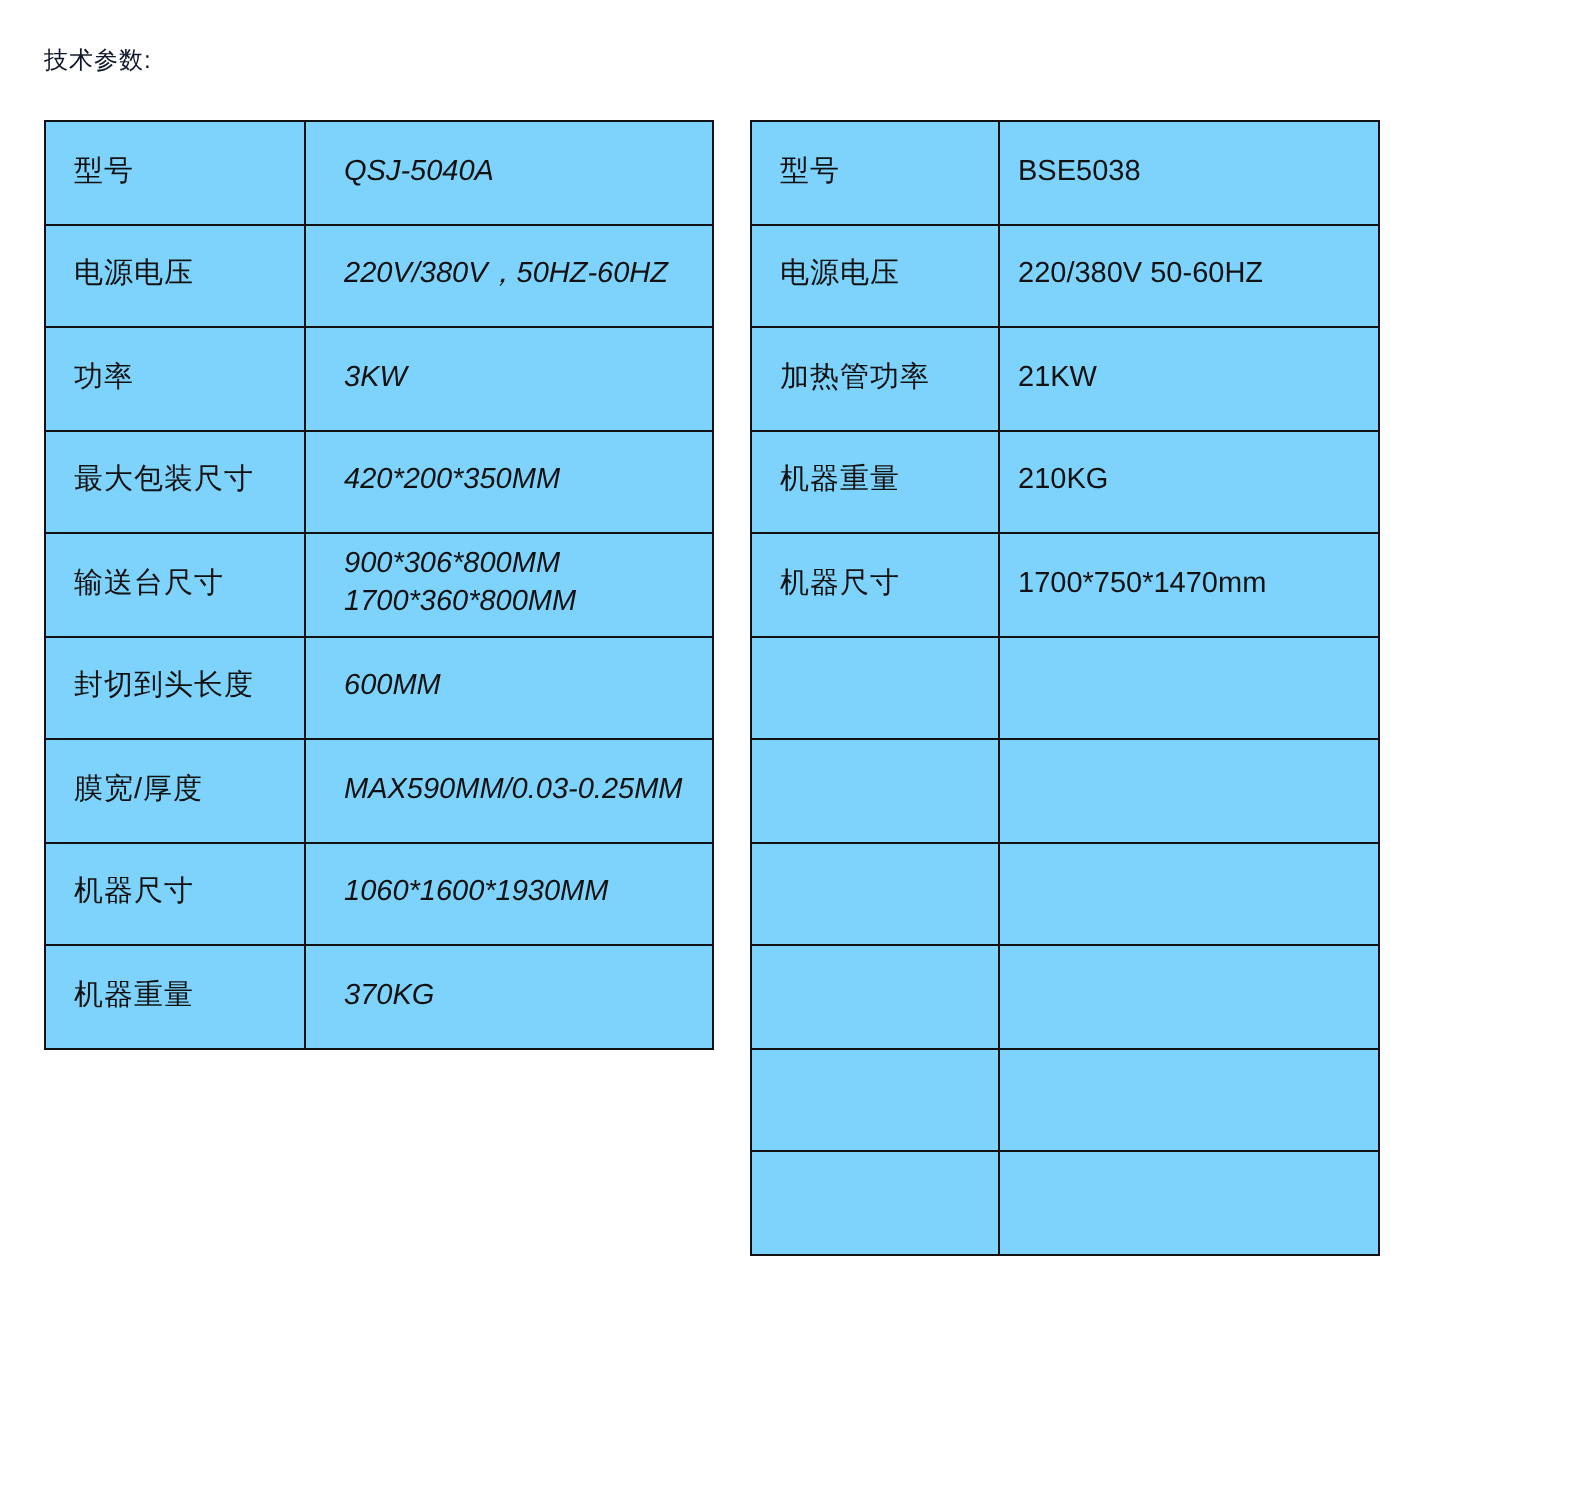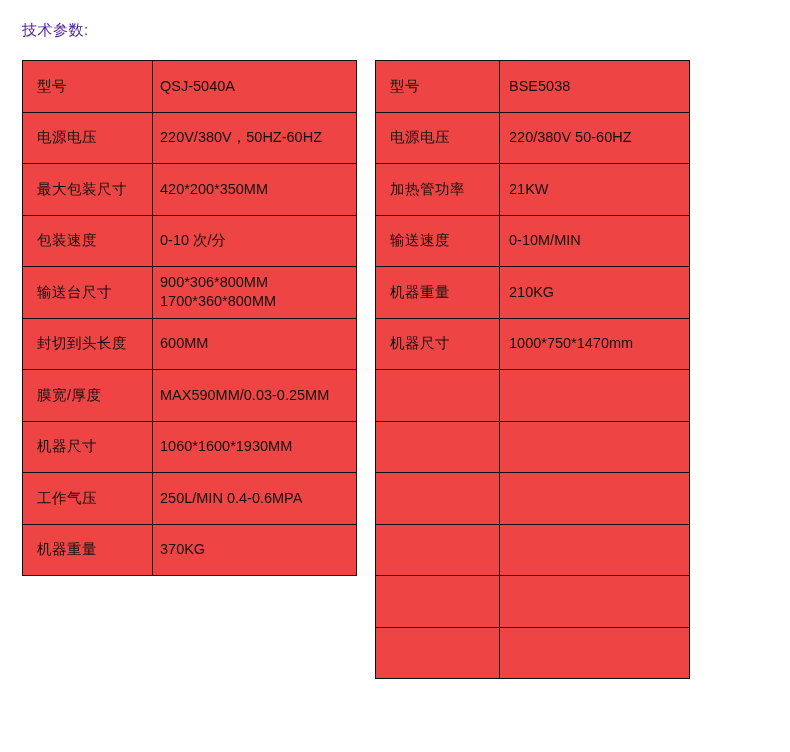--- a/index.html
+++ b/index.html
@@ -17,38 +17,38 @@
   .page {
     position: relative;
     width: 790px;
     height: 752px;
     box-sizing: border-box;
   }
   .heading {
     position: absolute;
     left: 22px;
     top: 20px;
-    font-size: 15px;
+    font-size: 12px;
     line-height: 20px;
-    color: #4c1d95;
+    color: #0f172a;
     letter-spacing: 0.5px;
   }
   .tables {
     position: absolute;
     left: 22px;
     top: 60px;
     width: 748px;
     display: flex;
     gap: 18px;
     align-items: flex-start;
   }
   table.spec {
     border-collapse: collapse;
     table-layout: fixed;
-    background: #ef4444;
+    background: #7dd3fc;
   }
   table.spec td {
     border: 1px solid #111;
     font-size: 14.5px;
     line-height: 19px;
     color: #111;
     vertical-align: middle;
     padding: 6px 8px 6px 10px;
     box-sizing: border-box;
     word-break: break-word;
@@ -57,21 +57,22 @@
   #table-left {
     width: 334px;
   }
   #table-left col.c-label { width: 130px; }
   #table-left col.c-value { width: 204px; }
   #table-left td.label {
     padding-left: 14px;
     letter-spacing: 0.5px;
   }
   #table-left td.value {
-    padding-left: 7px;
+    padding-left: 19px;
+    font-style: italic;
   }
   #table-left tr { height: 51.5px; }
 
   
   #table-right {
     width: 314px;
   }
   #table-right col.c-label { width: 124px; }
   #table-right col.c-value { width: 190px; }
   #table-right td.label {
@@ -106,47 +107,43 @@
       <tbody>
         <tr>
           <td class="label">型号</td>
           <td class="value">QSJ-5040A</td>
         </tr>
         <tr>
           <td class="label">电源电压</td>
           <td class="value">220V/380V，50HZ-60HZ</td>
         </tr>
         <tr>
+          <td class="label">功率</td>
+          <td class="value">3KW</td>
+        </tr>
+        <tr>
           <td class="label">最大包装尺寸</td>
           <td class="value">420*200*350MM</td>
-        </tr>
-        <tr>
-          <td class="label">包装速度</td>
-          <td class="value">0-10 次/分</td>
         </tr>
         <tr>
           <td class="label">输送台尺寸</td>
           <td class="value multi">900*306*800MM
 1700*360*800MM</td>
         </tr>
         <tr>
           <td class="label">封切到头长度</td>
           <td class="value">600MM</td>
         </tr>
         <tr>
           <td class="label">膜宽/厚度</td>
           <td class="value">MAX590MM/0.03-0.25MM</td>
         </tr>
         <tr>
           <td class="label">机器尺寸</td>
           <td class="value">1060*1600*1930MM</td>
-        </tr>
-        <tr>
-          <td class="label">工作气压</td>
-          <td class="value">250L/MIN  0.4-0.6MPA</td>
         </tr>
         <tr>
           <td class="label">机器重量</td>
           <td class="value">370KG</td>
         </tr>
       </tbody>
     </table>
 
     <table class="spec" id="table-right">
       <colgroup>
@@ -160,30 +157,26 @@
         </tr>
         <tr>
           <td class="label">电源电压</td>
           <td class="value">220/380V 50-60HZ</td>
         </tr>
         <tr>
           <td class="label">加热管功率</td>
           <td class="value">21KW</td>
         </tr>
         <tr>
-          <td class="label">输送速度</td>
-          <td class="value">0-10M/MIN</td>
-        </tr>
-        <tr>
           <td class="label">机器重量</td>
           <td class="value">210KG</td>
         </tr>
         <tr>
           <td class="label">机器尺寸</td>
-          <td class="value">1000*750*1470mm</td>
+          <td class="value">1700*750*1470mm</td>
         </tr>
         <tr>
           <td class="label empty"></td>
           <td class="value empty"></td>
         </tr>
         <tr>
           <td class="label empty"></td>
           <td class="value empty"></td>
         </tr>
         <tr>

